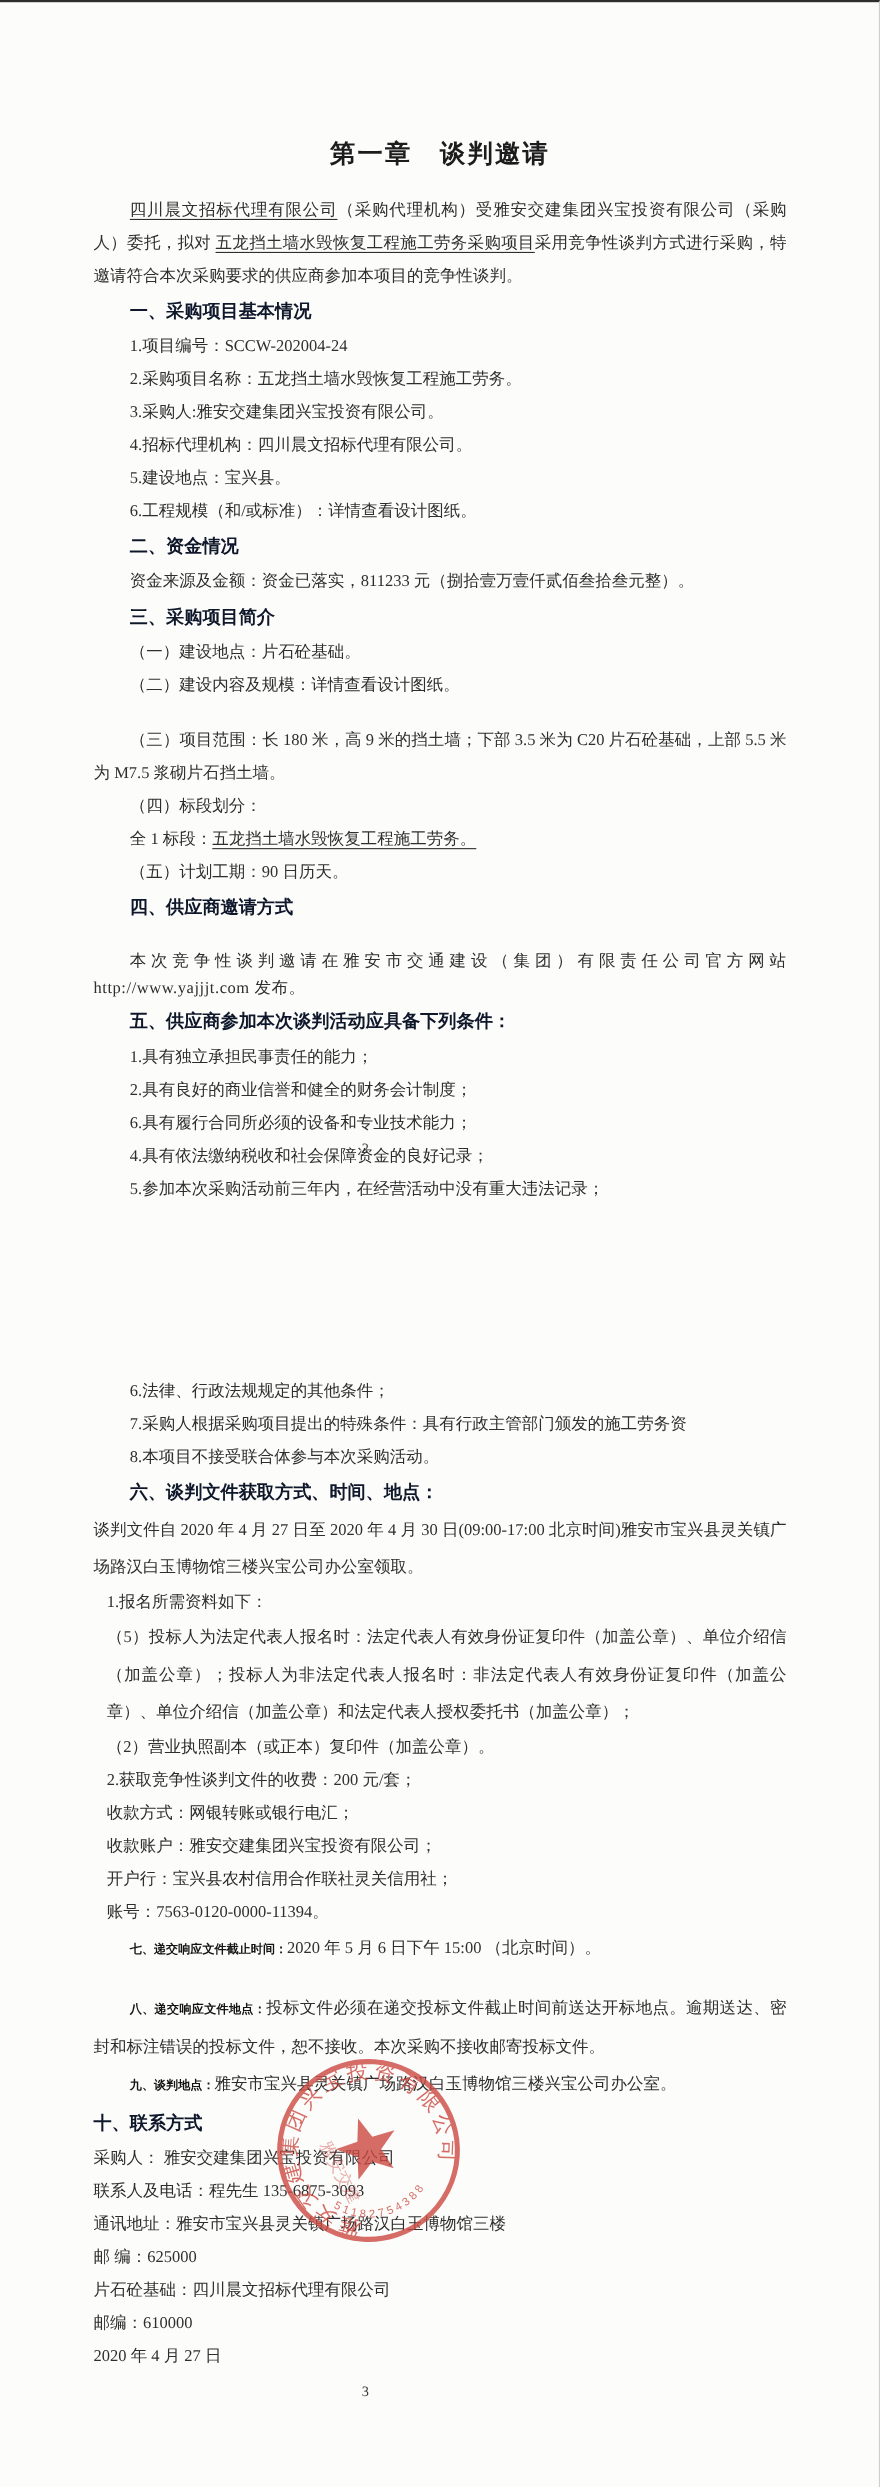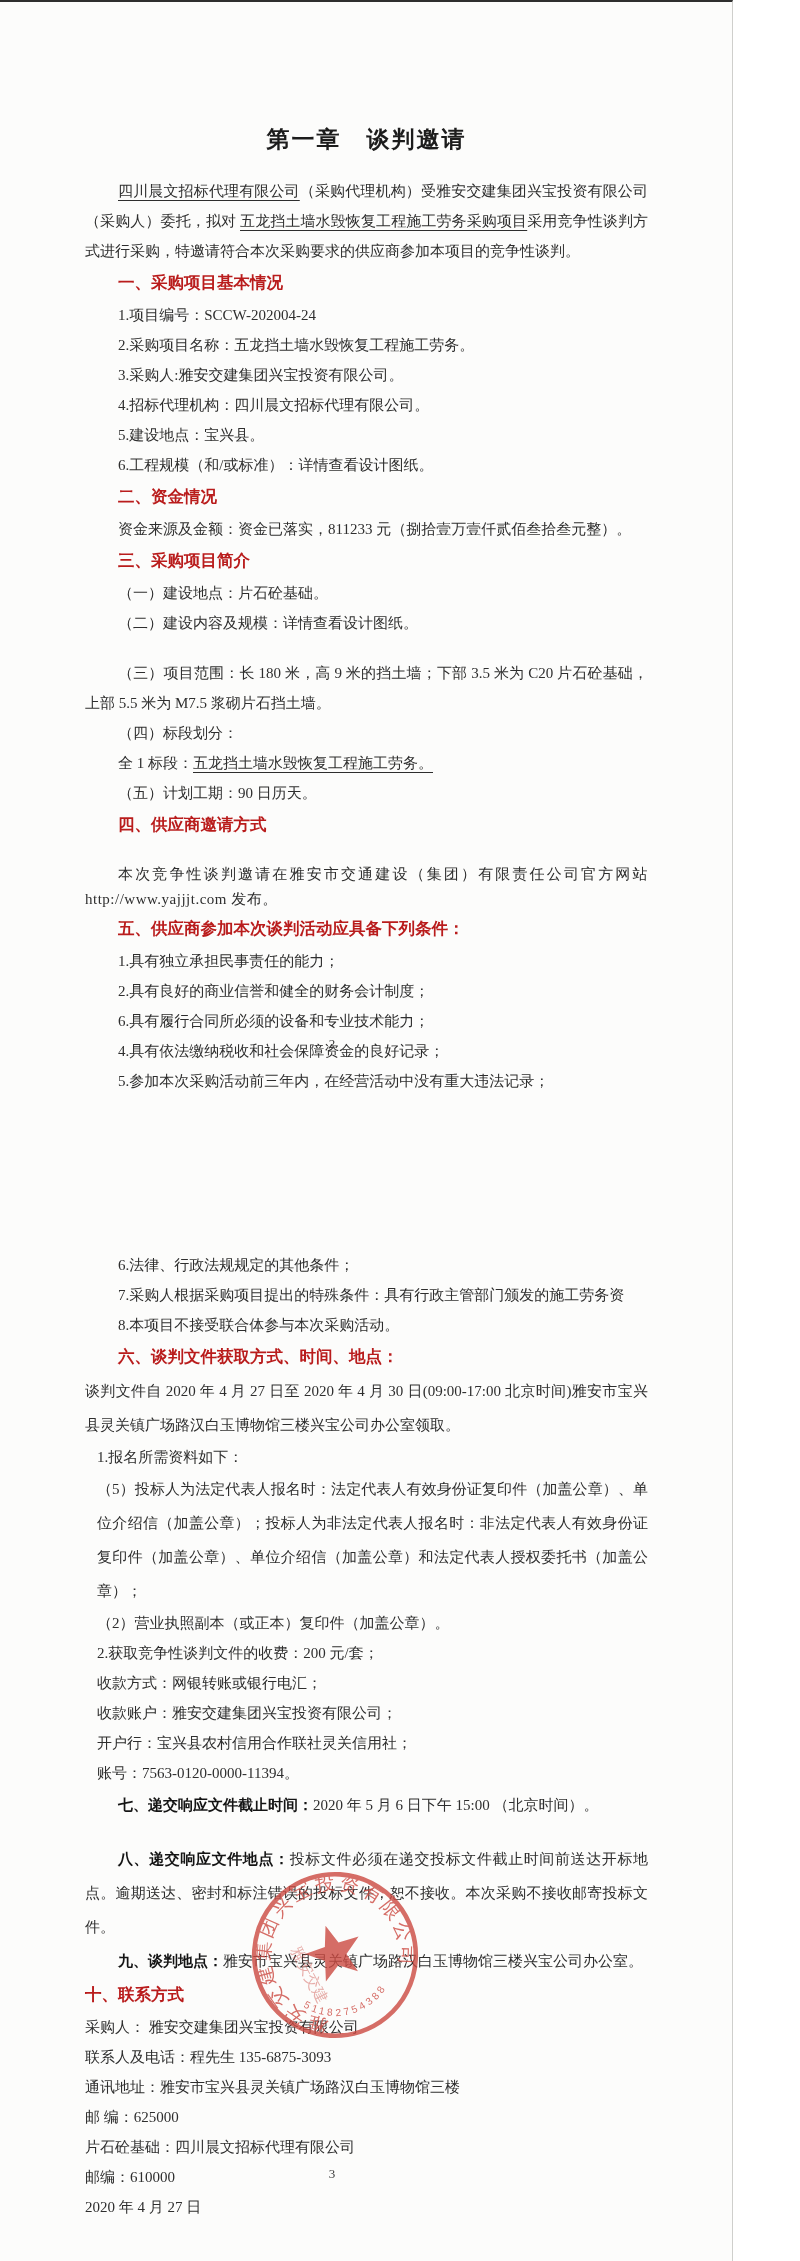--- a/index.html
+++ b/index.html
@@ -1,18 +1,18 @@
 <!DOCTYPE html>
 <html><head>
 <meta charset="utf-8">
 <style>
   html,body{margin:0;padding:0;background:#ffffff;}
   .sheet{
     position:relative;
-    width:733px;height:2261px;
+    width:800px;height:2261px;
     background:#fcfcfb;
     border-top:2px solid #2e2e2e;
     border-right:1px solid #cfcfcc;
     box-sizing:border-box;
     font-family:"Liberation Serif","DejaVu Serif",serif;
     color:#2e2e2e;
     overflow:hidden;
   }
   .page-block{position:absolute;left:85px;right:84px;}
   .p2{top:122px;}
@@ -21,22 +21,22 @@
     text-align:center;font-size:23px;font-weight:bold;color:#1c1c1c;
     letter-spacing:2px;margin:0 0 10px 0;line-height:32px;
   }
   p{margin:0;}
   .line{font-size:15px;line-height:30px;text-align:justify;color:#2e2e2e;}
   .tight{line-height:25px;}
   .wide{line-height:34px;}
   .ind2{padding-left:33px;}
   .ind1{padding-left:12px;}
   .indent2{text-indent:33px;margin-top:20px;}
-  .hd{font-size:16.5px;font-weight:bold;color:#b91c1c;line-height:34px;text-align:left;}
-  .hd-inline{font-size:15px;font-weight:bold;color:#141414;}
+  .hd{font-size:16.5px;font-weight:bold;color:#0f172a;line-height:34px;text-align:left;}
+  .hd-inline{font-size:11px;font-weight:bold;color:#141414;}
   .u{text-decoration:underline;text-underline-offset:4px;}
   .page-num{
     position:absolute;width:40px;text-align:center;
     font-size:13px;color:#3a3a3a;font-family:"Liberation Serif",serif;
   }
   .pn2{left:312px;top:1034px;}
   .pn3{left:312px;top:2164px;}
   .seal{position:absolute;left:245px;top:1862px;width:180px;height:182px;opacity:0.8;}
   .gap-right{letter-spacing:0.5px;}
 </style>

